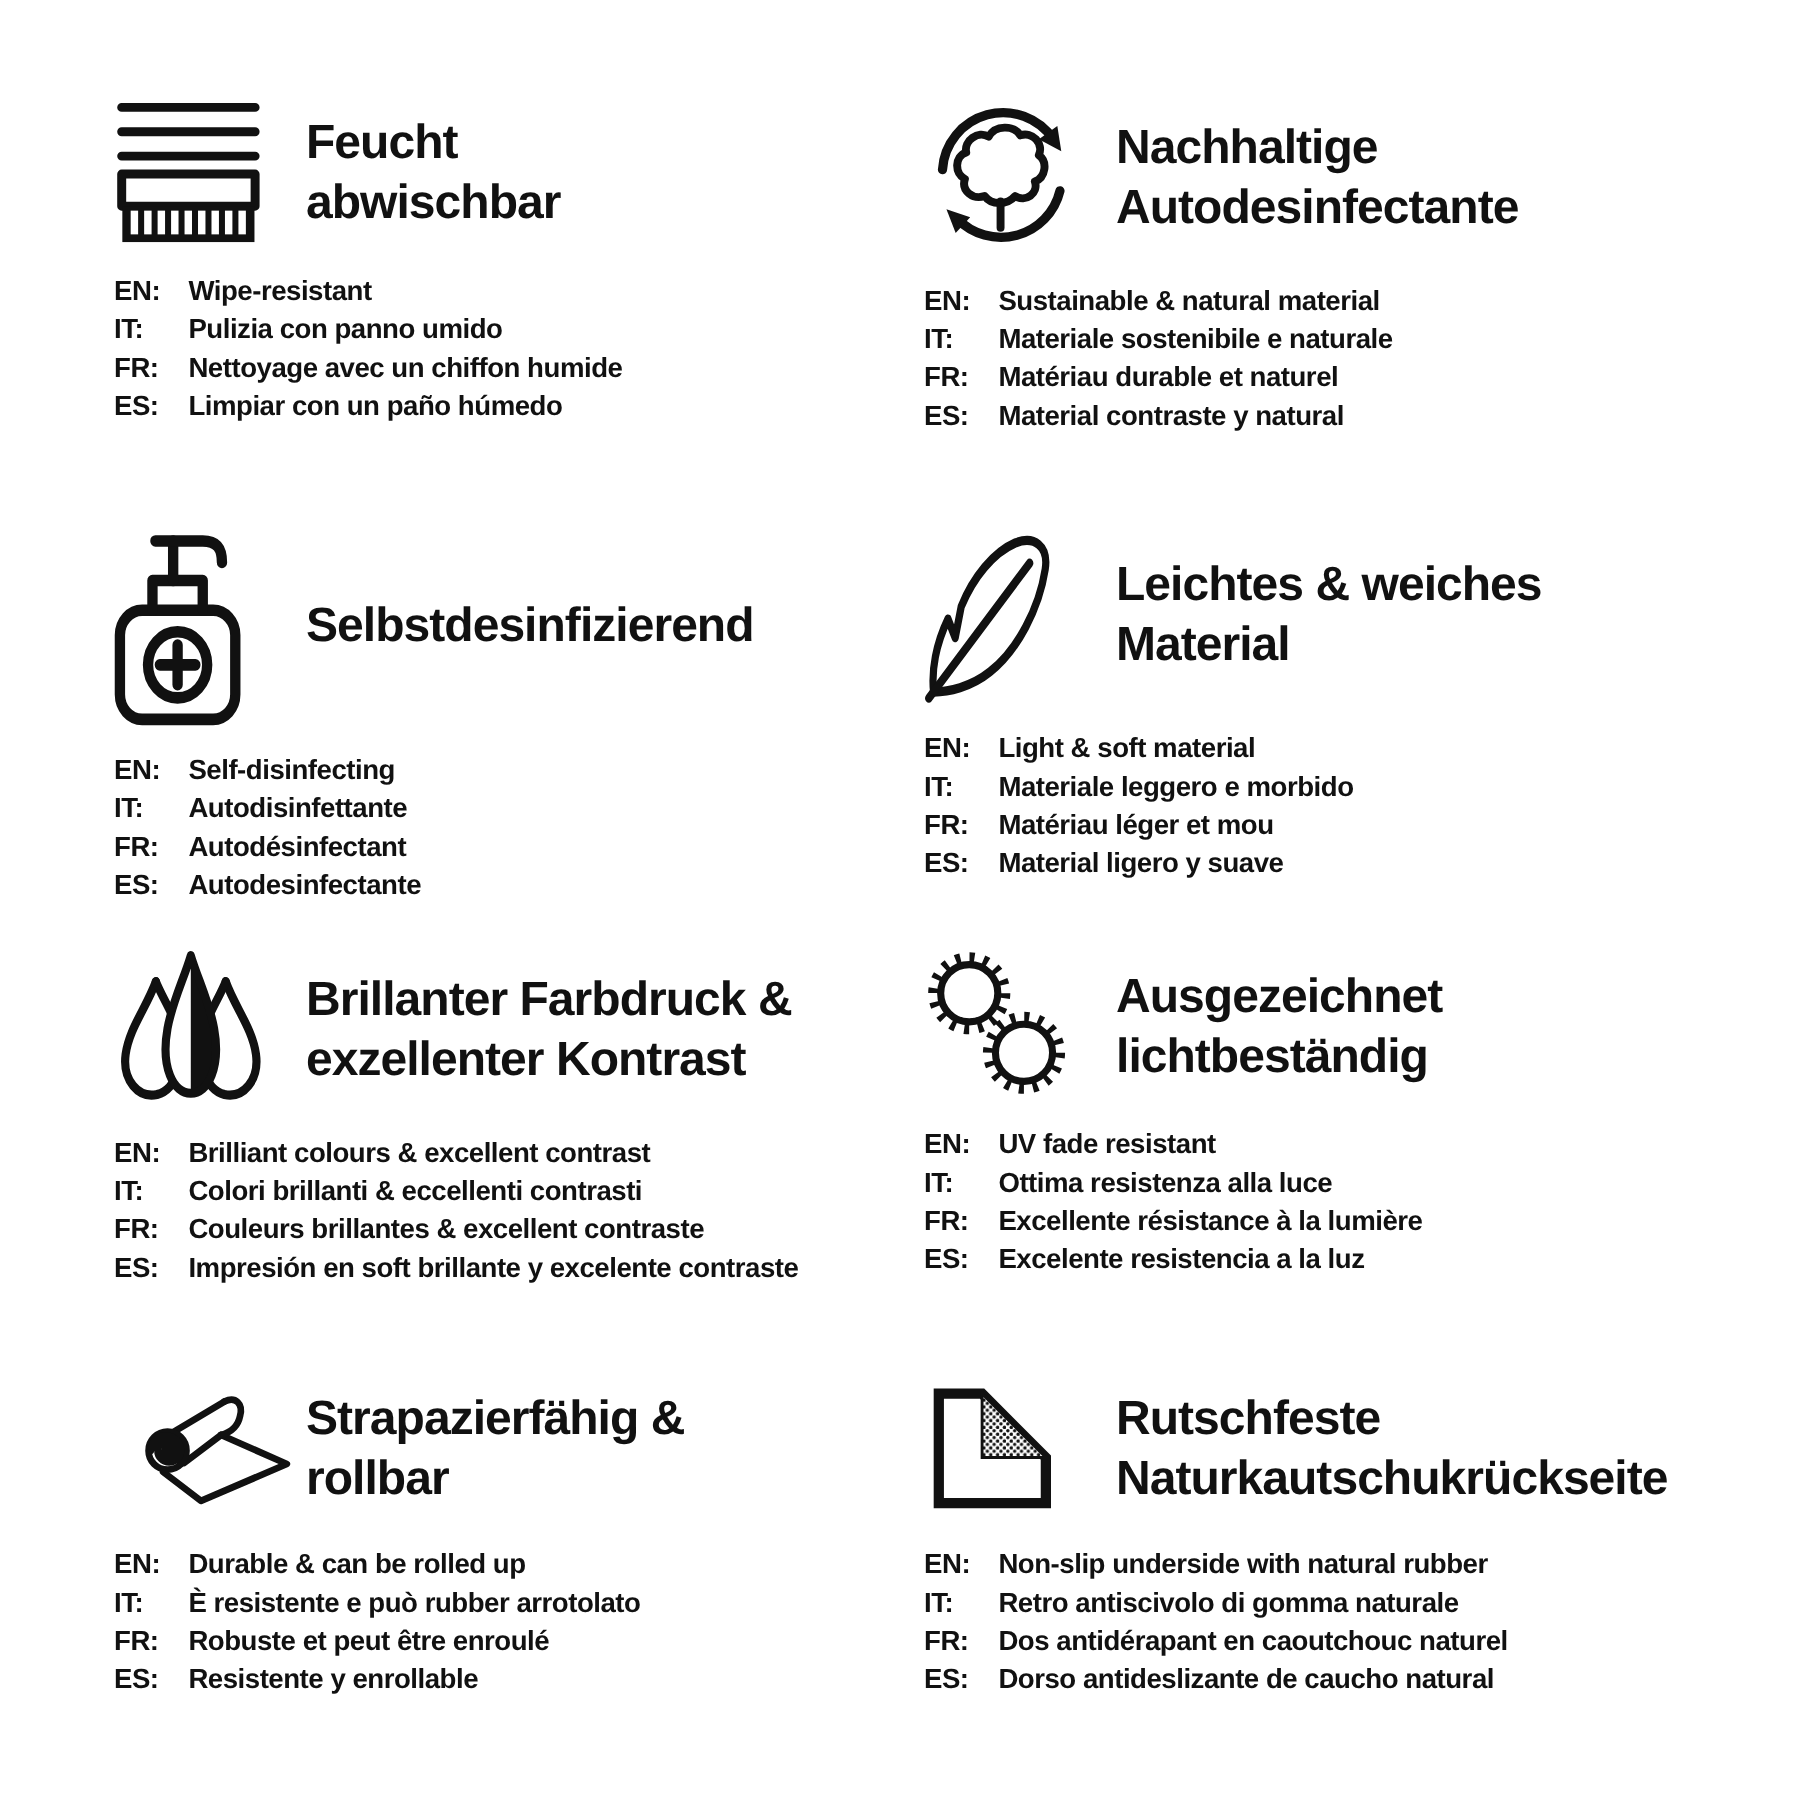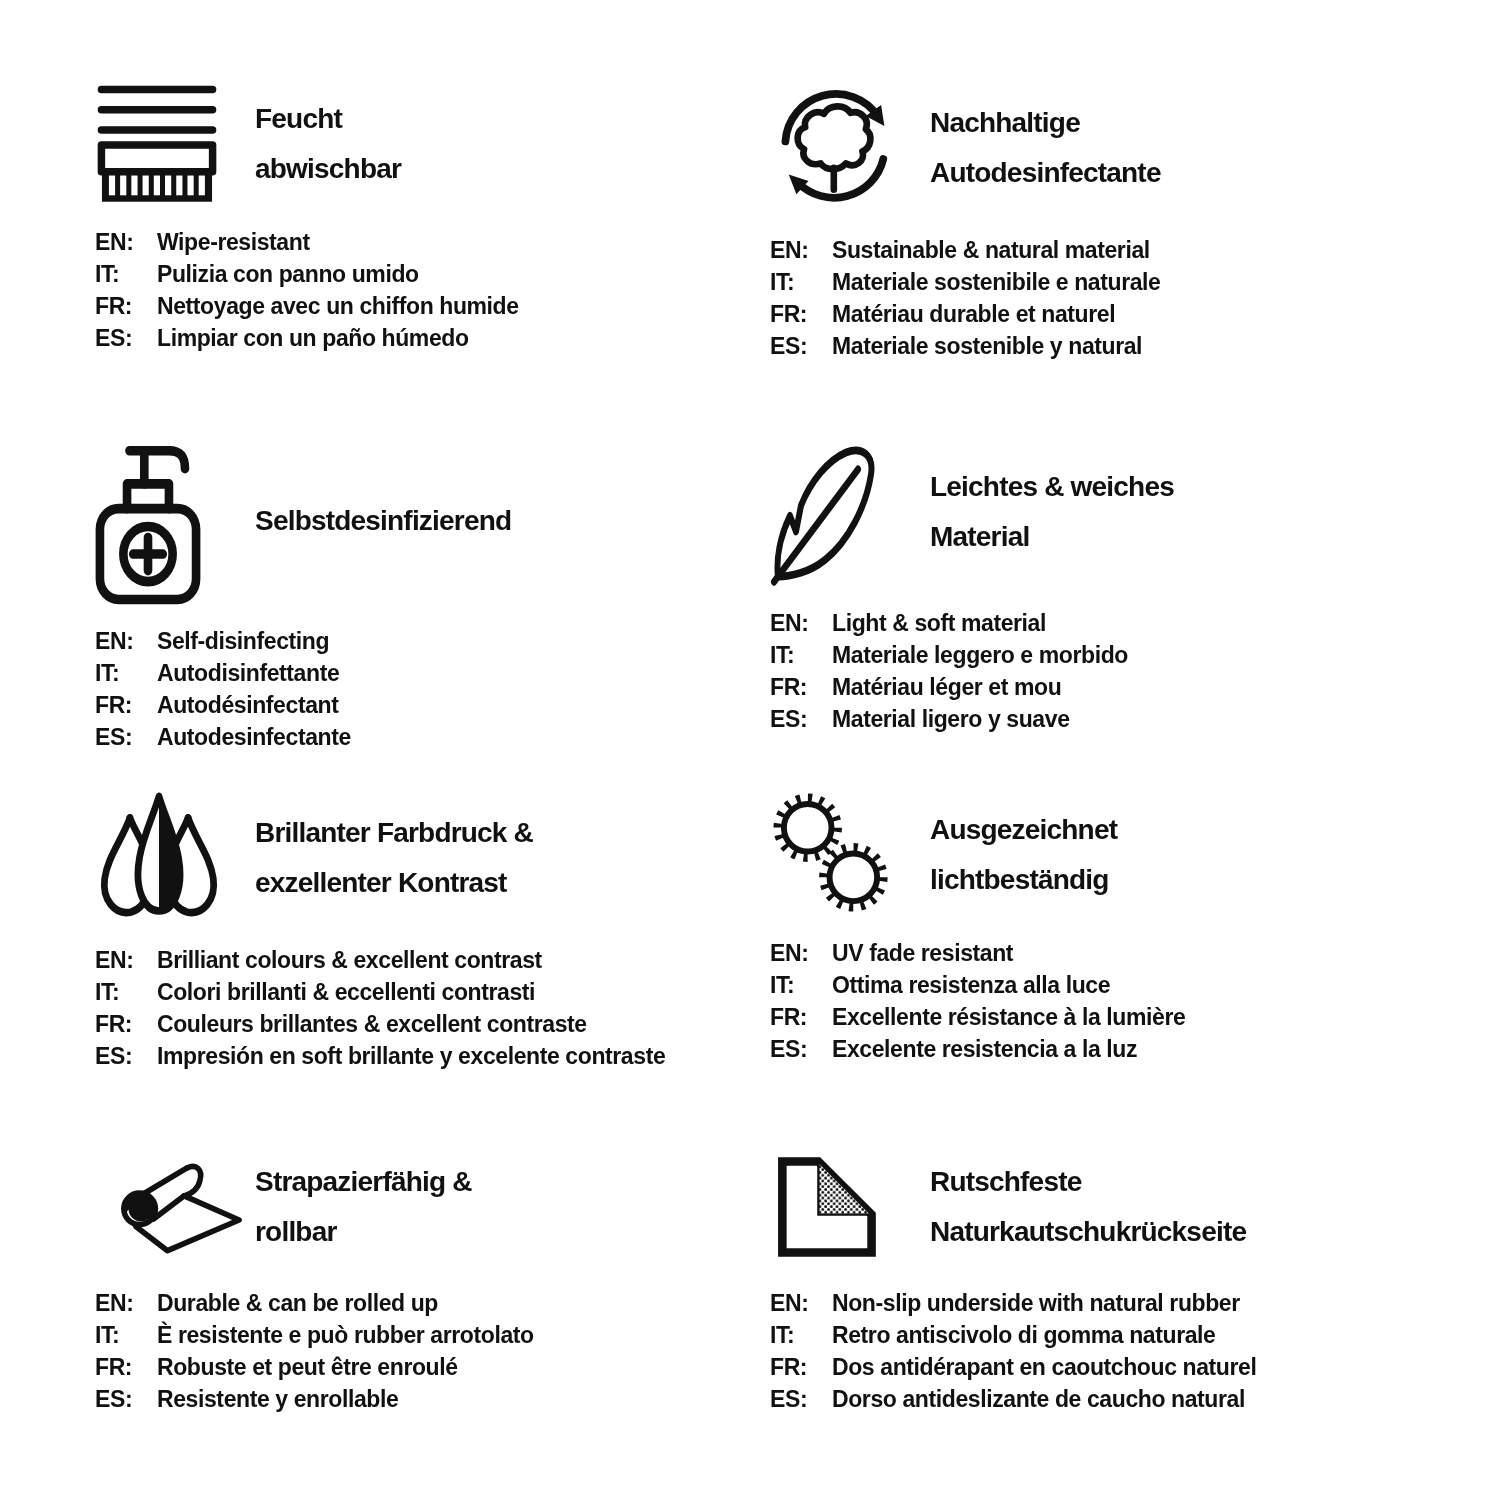--- a/index.html
+++ b/index.html
@@ -14,21 +14,21 @@
     display:grid;
     grid-template-columns:675px 1fr;
     grid-template-rows:repeat(4,1fr);
     height:100%;
   }
   .feature{padding-top:26px;}
   .f-head{display:flex;align-items:center;min-height:120px;}
   .icon-box{flex:0 0 160px;display:flex;align-items:center;justify-content:flex-start;}
   .icon-box svg{display:block;}
   .f-title{
-    margin:0;font-size:28px;line-height:50px;font-weight:700;
+    margin:0;font-size:40px;line-height:50px;font-weight:700;
     letter-spacing:-0.8px;color:#111;
   }
   .tl{display:block;}
   .tl:empty{display:none;}
   .trs{
     list-style:none;margin:20px 0 0 0;padding:0;
     font-size:23px;line-height:32px;letter-spacing:-0.4px;
   }
   .tr-row{display:flex;white-space:nowrap;}
   .lang{flex:0 0 62px;font-weight:700;}
@@ -114,21 +114,21 @@
         <li class="tr-row">
             <span class="lang">IT:</span>
             <span class="txt">Materiale sostenibile e naturale</span>
           </li>
         <li class="tr-row">
             <span class="lang">FR:</span>
             <span class="txt">Matériau durable et naturel</span>
           </li>
         <li class="tr-row">
             <span class="lang">ES:</span>
-            <span class="txt">Materiale sostenible y natural</span>
+            <span class="txt">Material contraste y natural</span>
           </li>
       </ul>
     </section>
 
     <section class="feature">
       <div class="f-head">
         <div class="icon-box">
           <svg width="106" height="168" viewBox="0 0 86 122" preserveAspectRatio="none">
             <g stroke="#111" stroke-width="7" fill="none" stroke-linecap="round" stroke-linejoin="round">
               <rect x="4" y="52" width="78" height="66" rx="15"></rect>

